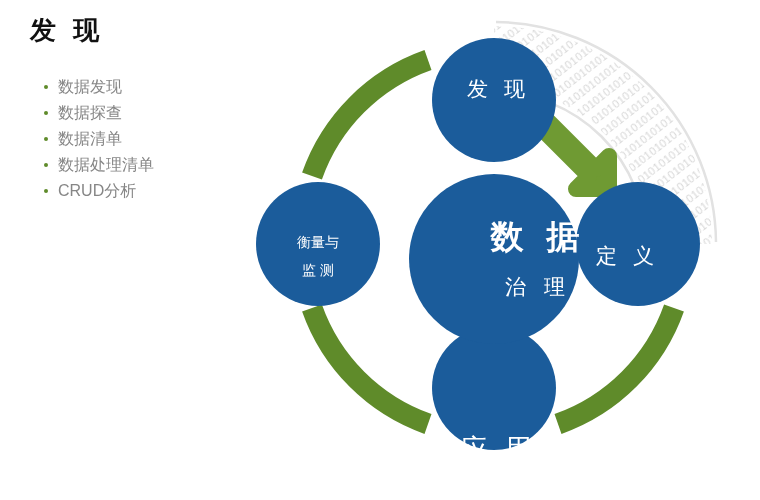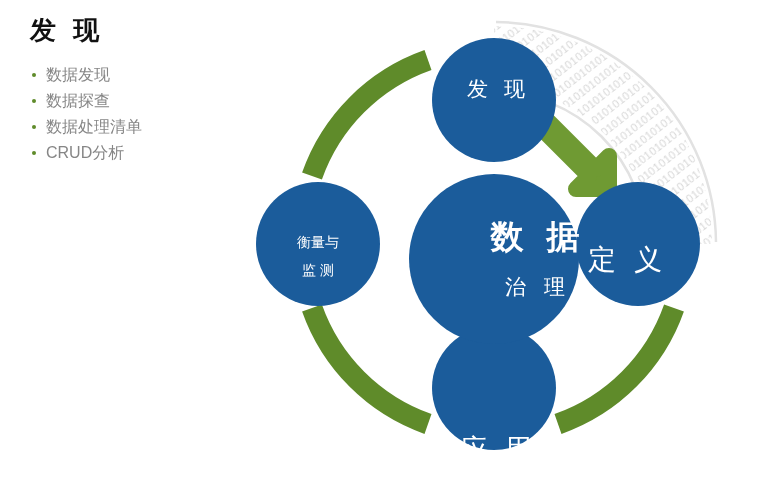--- a/index.html
+++ b/index.html
@@ -42,21 +42,21 @@
     line-height: 1.1;
     white-space: nowrap;
   }
 
   .bullet-list {
     position: absolute;
     left: 30px;
     top: 62px;
     width: 210px;
     list-style: none;
-    margin: 0;
+    margin: 12px;
     padding: 0;
   }
 
   .bullet-item {
     position: relative;
     padding-left: 16px;
     font-size: 16px;
     line-height: 26px;
     color: #868686;
     white-space: nowrap;
@@ -101,21 +101,21 @@
     width: 120px;
     font-size: 21px;
     letter-spacing: 5px;
     text-indent: 5px;
   }
 
   .label-right {
     left: 315px;
     top: 244px;
     width: 120px;
-    font-size: 28px;
+    font-size: 21px;
     letter-spacing: 5px;
     text-indent: 5px;
   }
 
   .label-bottom {
     left: 186px;
     top: 434px;
     width: 120px;
     font-size: 27px;
     letter-spacing: 5px;
@@ -163,20 +163,24 @@
     <div class="panel-title">发 现</div>
 
     <ul class="bullet-list">
       <li class="bullet-item">
         <span class="bullet-dot"></span>
         <span>数据发现</span>
       </li>
       <li class="bullet-item">
         <span class="bullet-dot"></span>
         <span>数据探查</span>
+      </li>
+      <li class="bullet-item">
+        <span class="bullet-dot"></span>
+        <span>数据清单</span>
       </li>
       <li class="bullet-item">
         <span class="bullet-dot"></span>
         <span>数据处理清单</span>
       </li>
       <li class="bullet-item">
         <span class="bullet-dot"></span>
         <span>CRUD分析</span>
       </li>
     </ul>

